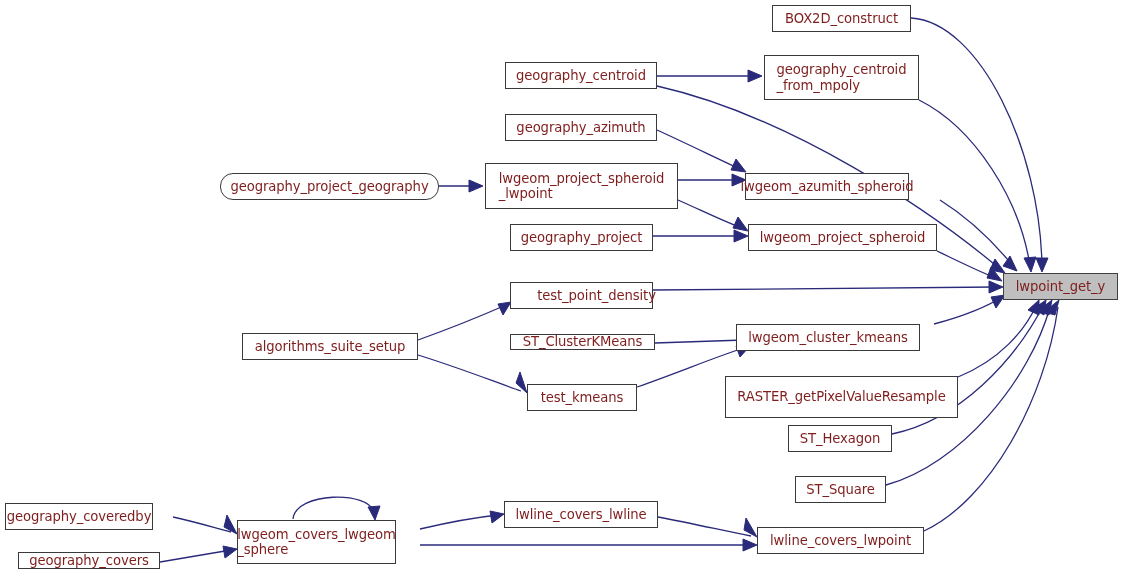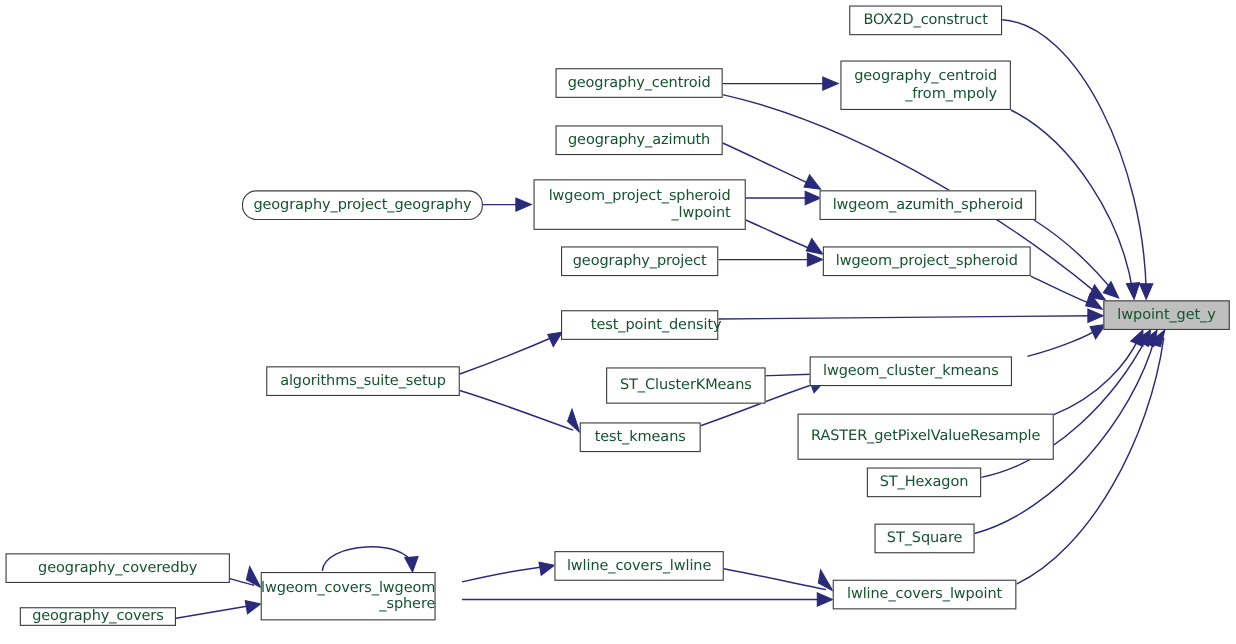--- a/index.html
+++ b/index.html
@@ -22,27 +22,27 @@
     top: 0;
     width: 1124px;
     height: 585px;
     pointer-events: none;
   }
   .gnode {
     position: absolute;
     box-sizing: border-box;
     border: 1px solid #000000;
     background: #ffffff;
-    color: #14532d;
+    color: #7f1d1d;
     font-size: 13.2px;
     line-height: 1.15;
     display: flex;
     align-items: center;
     justify-content: center;
-    text-align: right;
+    text-align: left;
     white-space: pre-line;
     letter-spacing: -0.1px;
     z-index: 5;
   }
   .gnode.highlight {
     background: #bfbfbf;
     border-color: #404040;
   }
   .gnode.thick {
     border-color: #3a3a3a;
@@ -109,31 +109,31 @@
       <path d="M1059,300 l-4,15 l-11,-3 z" fill="#2a2a7a" stroke="#2a2a7a" stroke-width="1"></path>
     </svg>
 <div class="gnode thick" style="left: 772px; top: 5px; width: 139px; height: 27px; background: rgb(255, 255, 255);">BOX2D_construct</div>
     <div class="gnode thick" style="left: 505px; top: 62px; width: 152px; height: 27px; background: rgb(255, 255, 255);">geography_centroid</div>
     <div class="gnode thick" style="left: 764px; top: 55px; width: 155px; height: 45px; background: rgb(255, 255, 255);">geography_centroid
 _from_mpoly</div>
     <div class="gnode thick" style="left: 505px; top: 114px; width: 152px; height: 27px; background: rgb(255, 255, 255);">geography_azimuth</div>
     <div class="gnode thick" style="left: 220px; top: 173px; width: 219px; height: 27px; background: rgb(255, 255, 255); border-radius: 13px;">geography_project_geography</div>
     <div class="gnode thick" style="left: 485px; top: 163px; width: 193px; height: 46px; background: rgb(255, 255, 255);">lwgeom_project_spheroid
 _lwpoint</div>
-    <div class="gnode thick" style="left: 745px; top: 173px; width: 197px; height: 27px; background: rgb(255, 255, 255);">lwgeom_azumith_spheroid</div>
+    <div class="gnode thick" style="left: 745px; top: 173px; width: 164px; height: 27px; background: rgb(255, 255, 255);">lwgeom_azumith_spheroid</div>
     <div class="gnode thick" style="left: 510px; top: 224px; width: 143px; height: 27px; background: rgb(255, 255, 255);">geography_project</div>
     <div class="gnode thick" style="left: 748px; top: 224px; width: 189px; height: 27px; background: rgb(255, 255, 255);">lwgeom_project_spheroid</div>
     <div class="gnode thick" style="left: 510px; top: 282px; width: 143px; height: 27px; background: rgb(255, 255, 255); padding-left: 30px;">test_point_density</div>
     <div class="gnode highlight" style="left: 1003px; top: 273px; width: 115px; height: 27px; background: rgb(191, 191, 191); border-color: rgb(64, 64, 64);">lwpoint_get_y</div>
     <div class="gnode thick" style="left: 242px; top: 333px; width: 176px; height: 27px; background: rgb(255, 255, 255);">algorithms_suite_setup</div>
-    <div class="gnode thick" style="left: 510px; top: 334px; width: 145px; height: 33px; background: rgb(255, 255, 255); margin-left: 41px;">ST_ClusterKMeans</div>
+    <div class="gnode thick" style="left: 510px; top: 334px; width: 145px; height: 16px; background: rgb(255, 255, 255);">ST_ClusterKMeans</div>
     <div class="gnode thick" style="left: 736px; top: 324px; width: 184px; height: 27px; background: rgb(255, 255, 255);">lwgeom_cluster_kmeans</div>
     <div class="gnode thick" style="left: 725px; top: 376px; width: 233px; height: 42px; background: rgb(255, 255, 255);">RASTER_getPixelValueResample</div>
     <div class="gnode thick" style="left: 527px; top: 384px; width: 110px; height: 27px; background: rgb(255, 255, 255);">test_kmeans</div>
     <div class="gnode thick" style="left: 788px; top: 425px; width: 104px; height: 27px; background: rgb(255, 255, 255);">ST_Hexagon</div>
     <div class="gnode thick" style="left: 795px; top: 476px; width: 91px; height: 27px; background: rgb(255, 255, 255);">ST_Square</div>
-    <div class="gnode thick" style="left: 5px; top: 503px; width: 204px; height: 27px; background: rgb(255, 255, 255);">geography_coveredby</div>
+    <div class="gnode thick" style="left: 5px; top: 503px; width: 148px; height: 27px; background: rgb(255, 255, 255);">geography_coveredby</div>
     <div class="gnode thick" style="left: 504px; top: 501px; width: 154px; height: 27px; background: rgb(255, 255, 255);">lwline_covers_lwline</div>
     <div class="gnode thick" style="left: 237px; top: 520px; width: 159px; height: 44px; background: rgb(255, 255, 255);">lwgeom_covers_lwgeom
 _sphere</div>
     <div class="gnode thick" style="left: 757px; top: 527px; width: 167px; height: 27px; background: rgb(255, 255, 255);">lwline_covers_lwpoint</div>
     <div class="gnode thick" style="left: 18px; top: 552px; width: 142px; height: 17px; background: rgb(255, 255, 255);">geography_covers</div>
   </div>
 
 </body></html>

